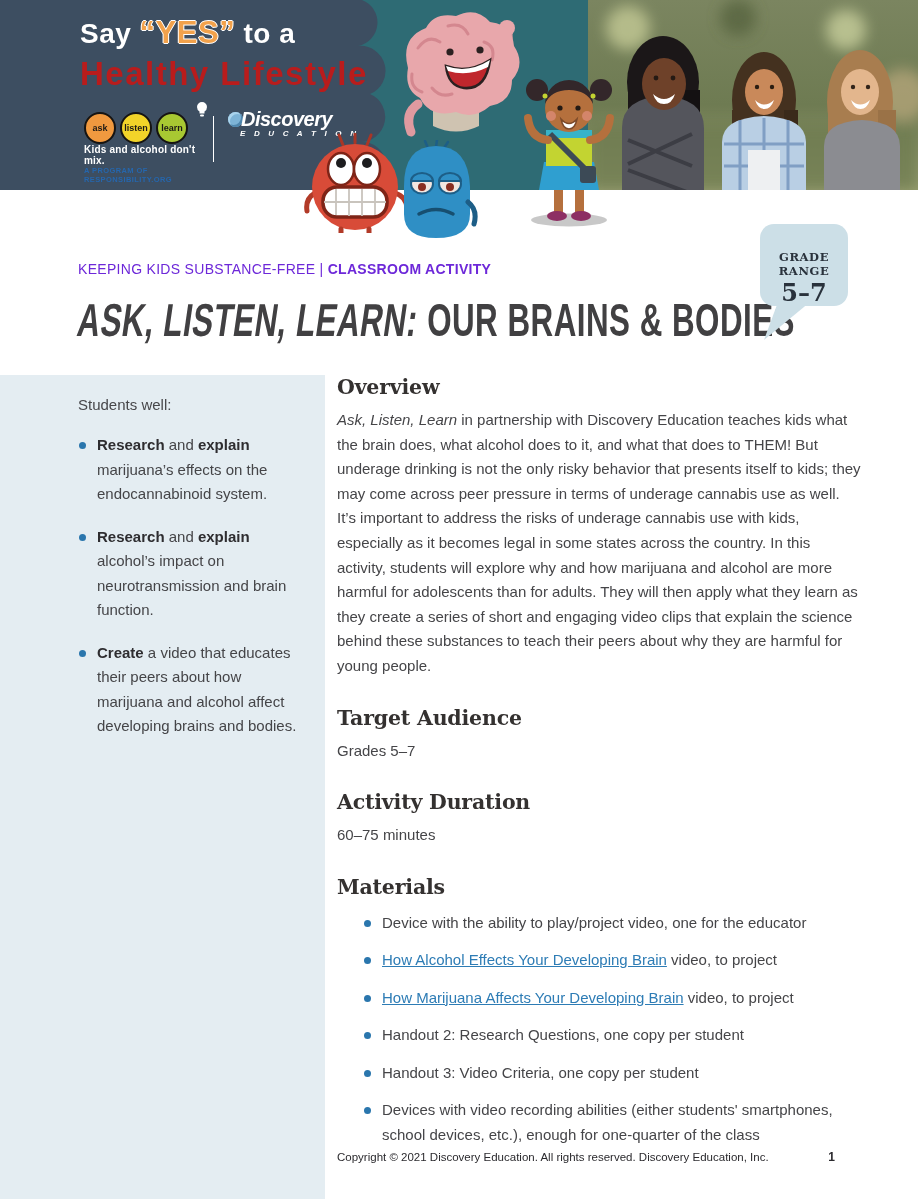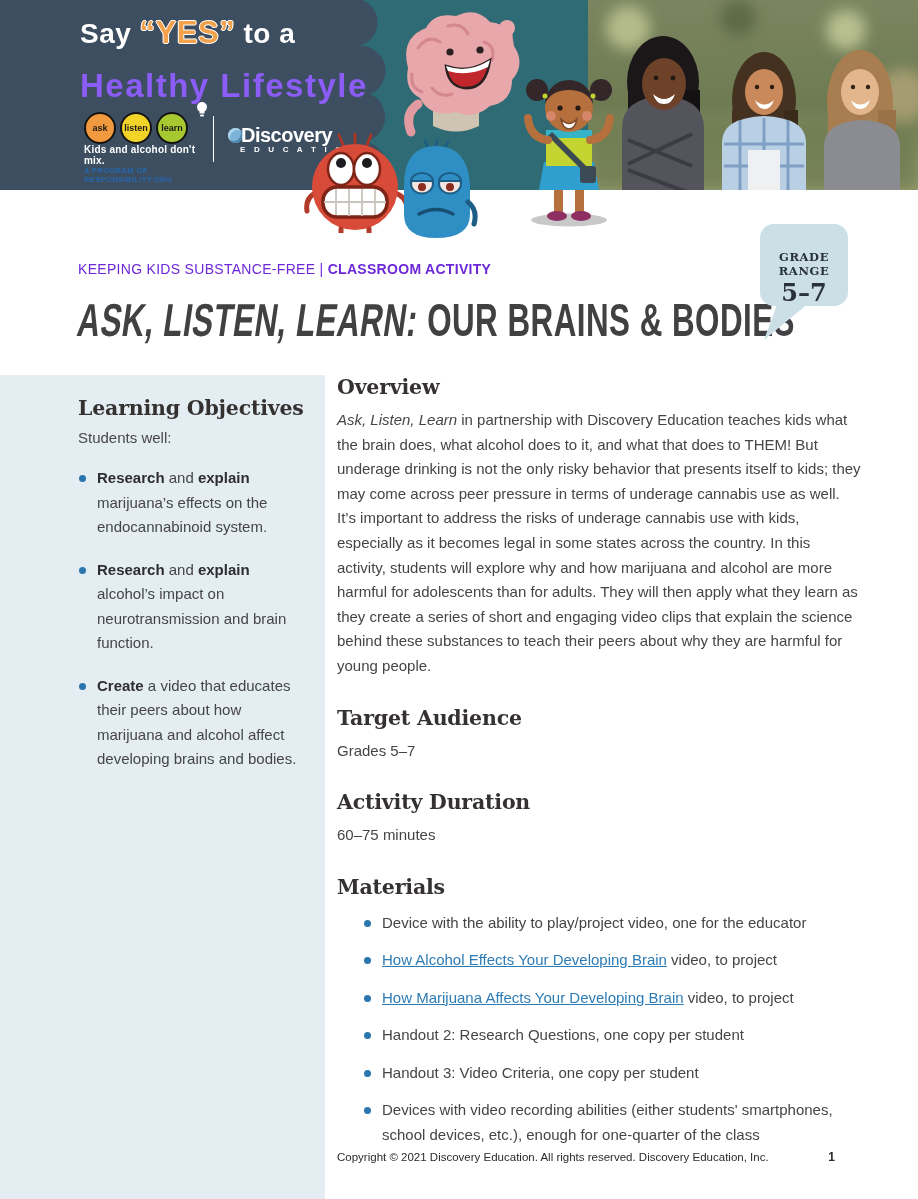--- a/index.html
+++ b/index.html
@@ -6,33 +6,33 @@
   body{font-family:"Liberation Sans", sans-serif; color:#454548;}
   .page{position:relative; width:918px; height:1199px; overflow:hidden; background:#fff;}
 
   
   .hdr{position:absolute; left:0; top:0; width:918px; height:190px;}
   .hdr-bg{position:absolute; left:0; top:0;}
   .hdr-photo{position:absolute; left:588px; top:0;}
   .tagline{position:absolute; left:80px; top:14px; line-height:1.25; white-space:nowrap;}
   .tag1{font-size:28px; font-weight:700; color:#ffffff; letter-spacing:.5px;}
   .tag1 .yes{color:#f2a24c; font-size:31px; text-shadow:-1px 0 #fff,1px 0 #fff,0 -1px #fff,0 1px #fff;}
-  .tag2{font-size:33px; font-weight:700; color:#8b5cf6; letter-spacing:1.5px; margin-top:12px;}
+  .tag2{font-size:33px; font-weight:700; color:#b91c1c; letter-spacing:1.5px; margin-top:0;}
   .all-logo{position:absolute; left:84px; top:112px; width:130px;}
   .all-circles{display:flex; gap:4px; align-items:flex-start;}
   .all-c{width:32px; height:32px; border-radius:50%; display:flex; align-items:center; justify-content:center;
          font-size:9px; font-weight:700; color:#1d1a16; border:2px solid #161412; box-sizing:border-box;}
   .c-ask{background:#f0993f;}
   .c-listen{background:#f2d429;}
   .c-learn{background:#a8c832;}
   .bulb{position:absolute; left:112px; top:-10px; font-size:11px; color:#ffffff;}
   .all-tag{font-size:10px; color:#ffffff; letter-spacing:.2px;font-weight:bold;}
   .all-prog{font-size:7.5px; font-weight:700; color:#2566ad; letter-spacing:.4px;}
   .hdr-divider{position:absolute; left:213px; top:116px; width:1px; height:46px; background:#ffffff;}
-  .disc-logo{position:absolute; left:228px; top:124px; color:#ffffff;}
+  .disc-logo{position:absolute; left:228px; top:108px; color:#ffffff;font-style:italic;}
   .disc-row{display:flex; align-items:center; gap:2px;}
   .globe{width:15px; height:15px; border-radius:50%; background:#7db3d6;
          box-shadow:inset -2px -2px 0 #4f86ad, inset 2px 2px 0 #a9d3ec;}
   .disc-name{font-size:20px; font-weight:700; letter-spacing:-.5px; margin-left:-4px;}
   .disc-sub{font-size:8px; font-weight:700; letter-spacing:3.2px; margin-left:12px; margin-top:-2px;}
   .char{position:absolute;}
 
   
   .badge{position:absolute; left:760px; top:224px; width:88px; height:82px; background:#ccdfe7; border-radius:14px;
          display:flex; flex-direction:column; align-items:center; justify-content:flex-end; z-index:3;}
@@ -245,21 +245,20 @@
   <svg class="badge-tail" width="48" height="40" viewBox="0 0 48 40">
     <polygon points="14,0 46,0 0,38" fill="#ccdfe7"></polygon>
   </svg>
 
   <div class="eyebrow"><span>KEEPING KIDS SUBSTANCE-FREE </span><span>| </span><span class="bold">CLASSROOM ACTIVITY</span></div>
   <h1 class="doc-title">
     <span class="stretch"><span class="t-italic">ASK, LISTEN, LEARN:</span><span> OUR BRAINS &amp; BODIES</span></span>
   </h1>
 
   <div class="sidebar">
-    <h2 class="h2">Learning Objectives</h2>
     <p class="side-intro">Students well:</p>
     <ul class="dotlist">
         <li><span class="seg-b">Research</span><span> and </span><span class="seg-b">explain</span><span> marijuana’s effects on the endocannabinoid system.</span></li>
         <li><span class="seg-b">Research</span><span> and </span><span class="seg-b">explain</span><span> alcohol’s impact on neurotransmission and brain function.</span></li>
         <li><span class="seg-b">Create</span><span> a video that educates their peers about how marijuana and alcohol affect developing brains and bodies.</span></li>
       </ul>
   </div>
 
   <div class="main">
     <h2 class="h2">Overview</h2>

